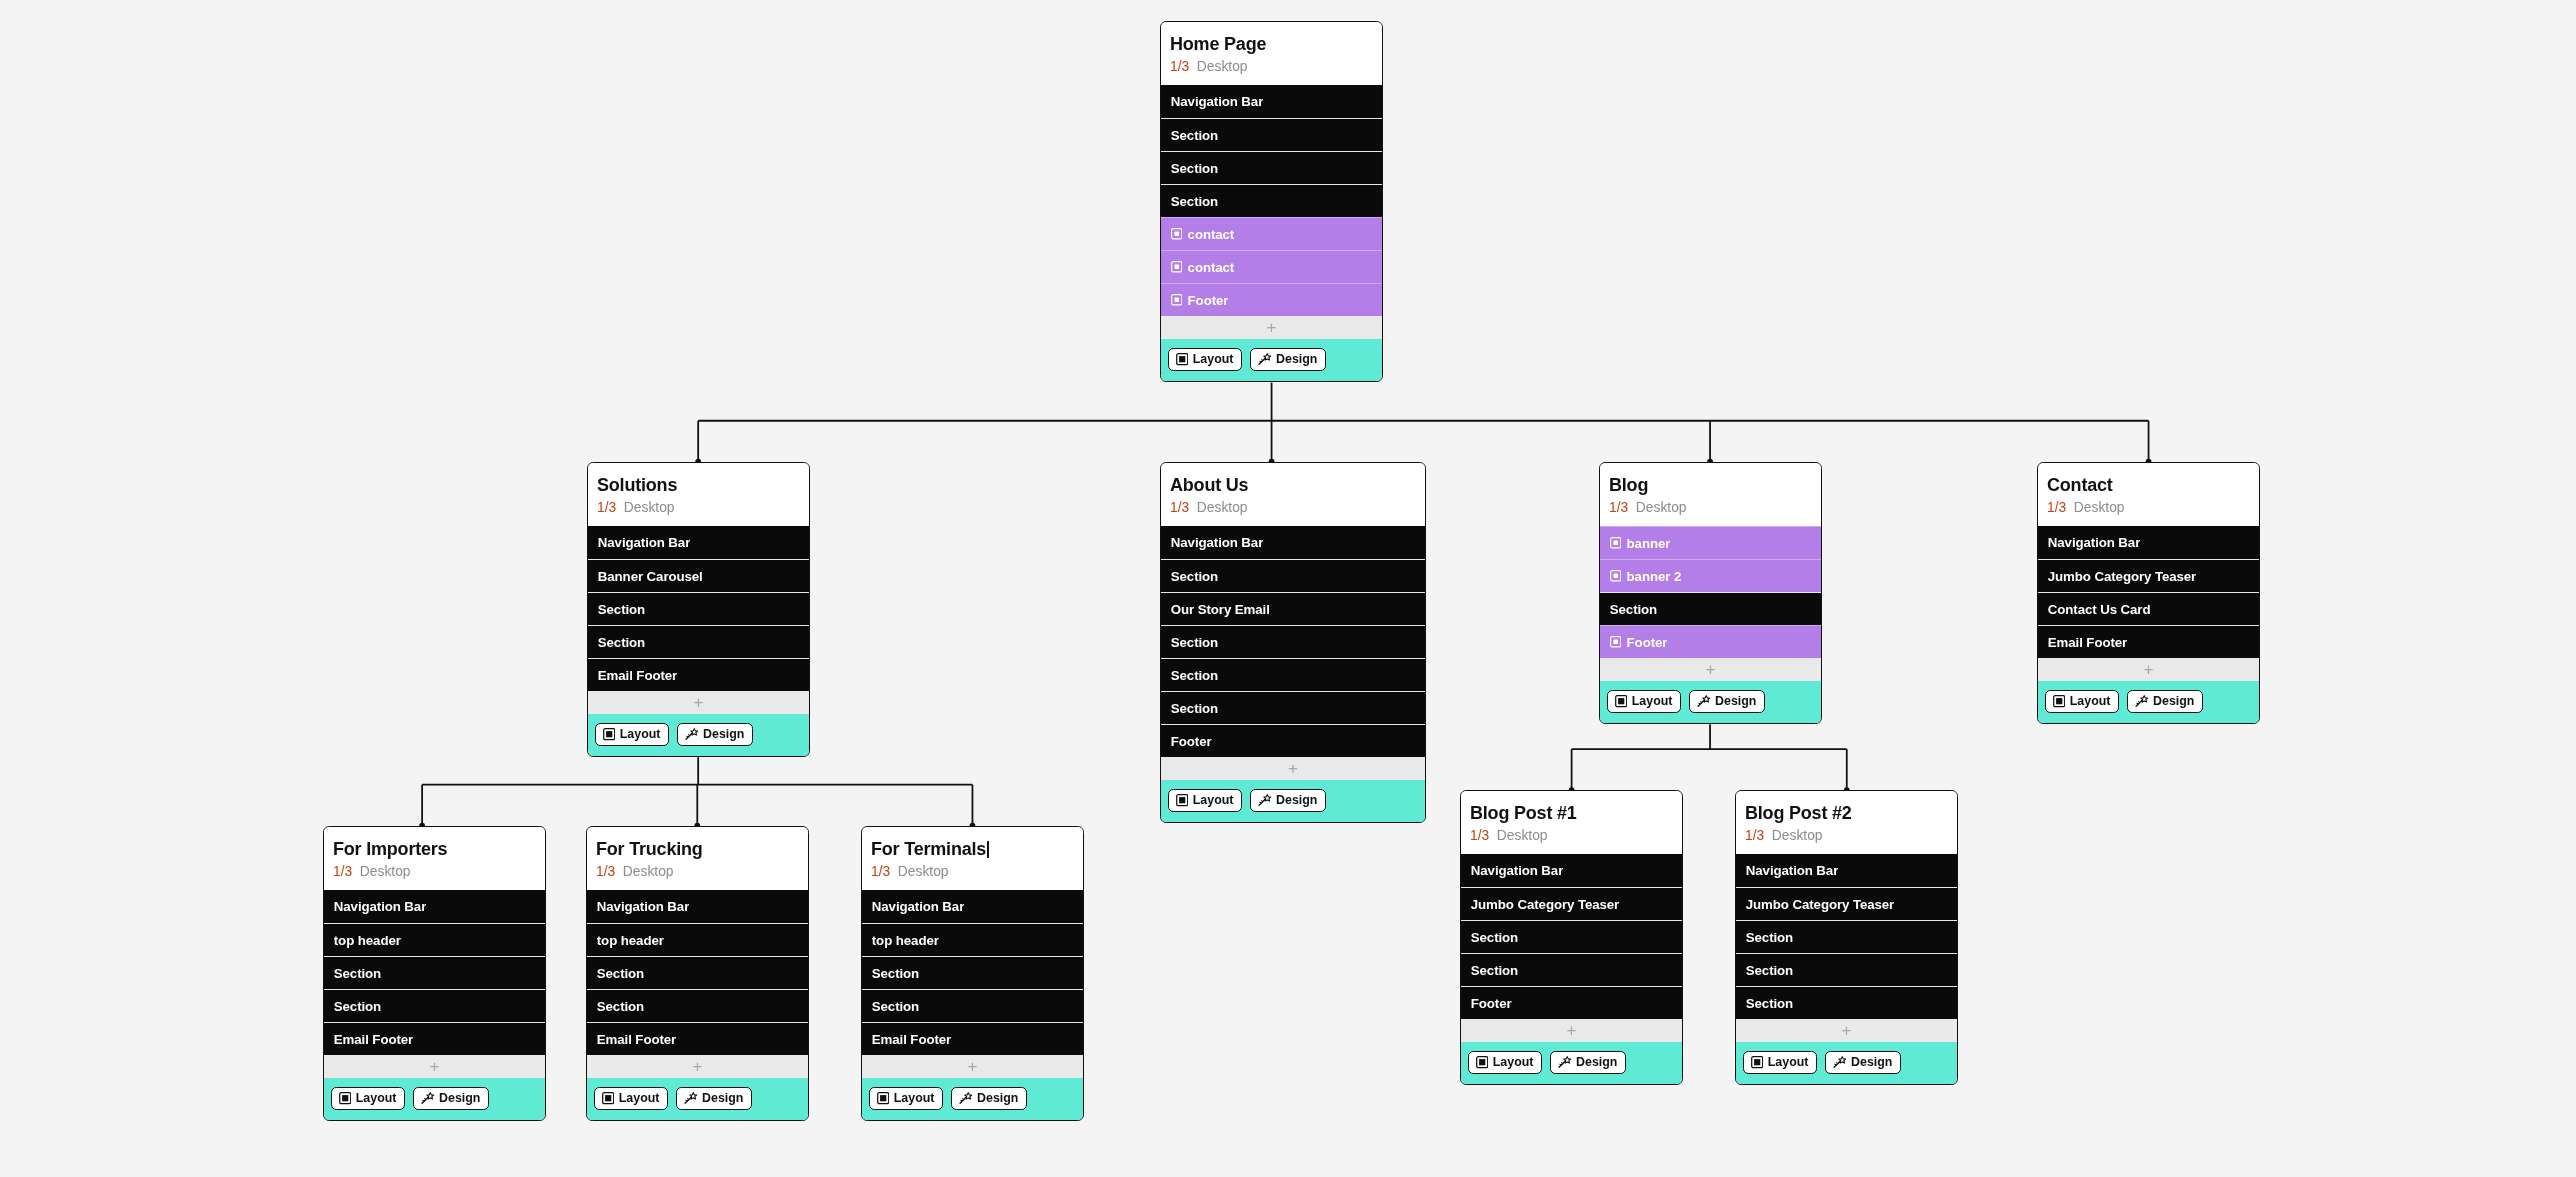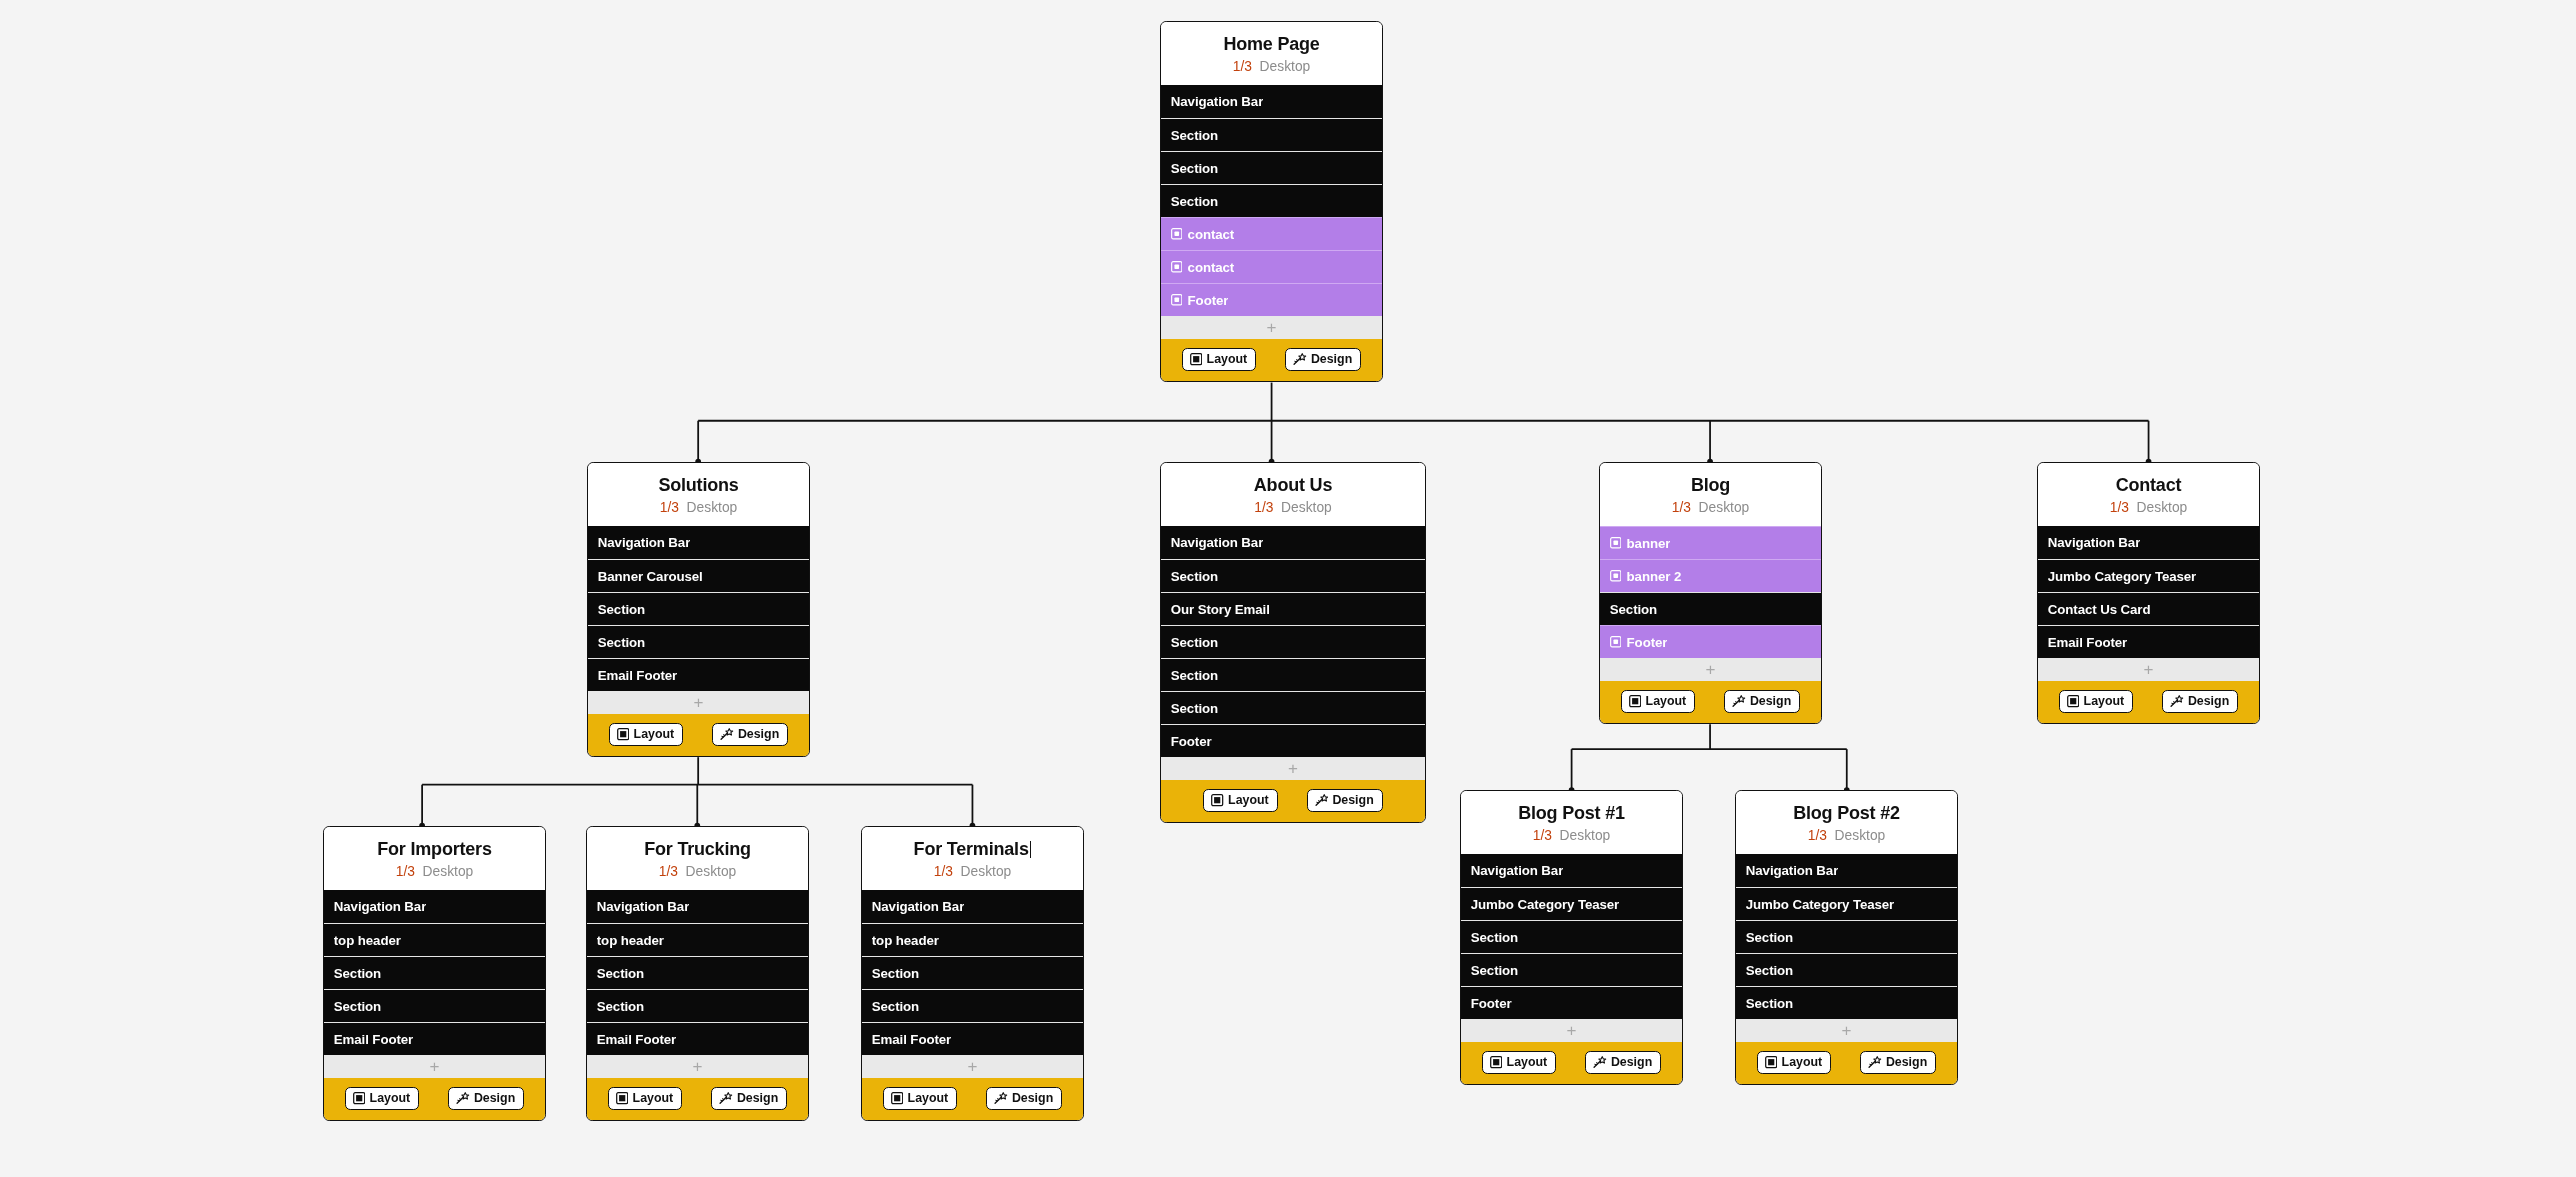--- a/index.html
+++ b/index.html
@@ -30,21 +30,20 @@
     background: #ffffff;
     border: 1.8px solid #111111;
     border-radius: 6.2px;
     display: flex;
     flex-direction: column;
     overflow: hidden;
   }
   .card-head {
     background: #ffffff;
     padding: 12.4px 9px 10.7px 9px;
-    text-align: center;
   }
   .card-title {
     font-size: 18px;
     font-weight: 700;
     color: #111111;
     letter-spacing: -0.2px;
     line-height: 1.15;
     white-space: nowrap;
   }
   .card-title.editing::after {
@@ -99,24 +98,23 @@
   }
   .add-row .plus {
     color: #a8a8a8;
     font-size: 17px;
     line-height: 1;
     font-weight: 300;
     user-select: none;
   }
 
   .card-foot {
-    background: #eab308;
+    background: #5eead4;
     display: flex;
-    justify-content: center;
-    gap: 29px;
+    gap: 8px;
     padding: 9px 7px 9.8px 7px;
   }
   .btn {
     display: inline-flex;
     align-items: center;
     gap: 4.4px;
     background: #ffffff;
     border: 1.4px solid #111111;
     border-radius: 5.3px;
     padding: 3.6px 8px 3.6px 7px;

